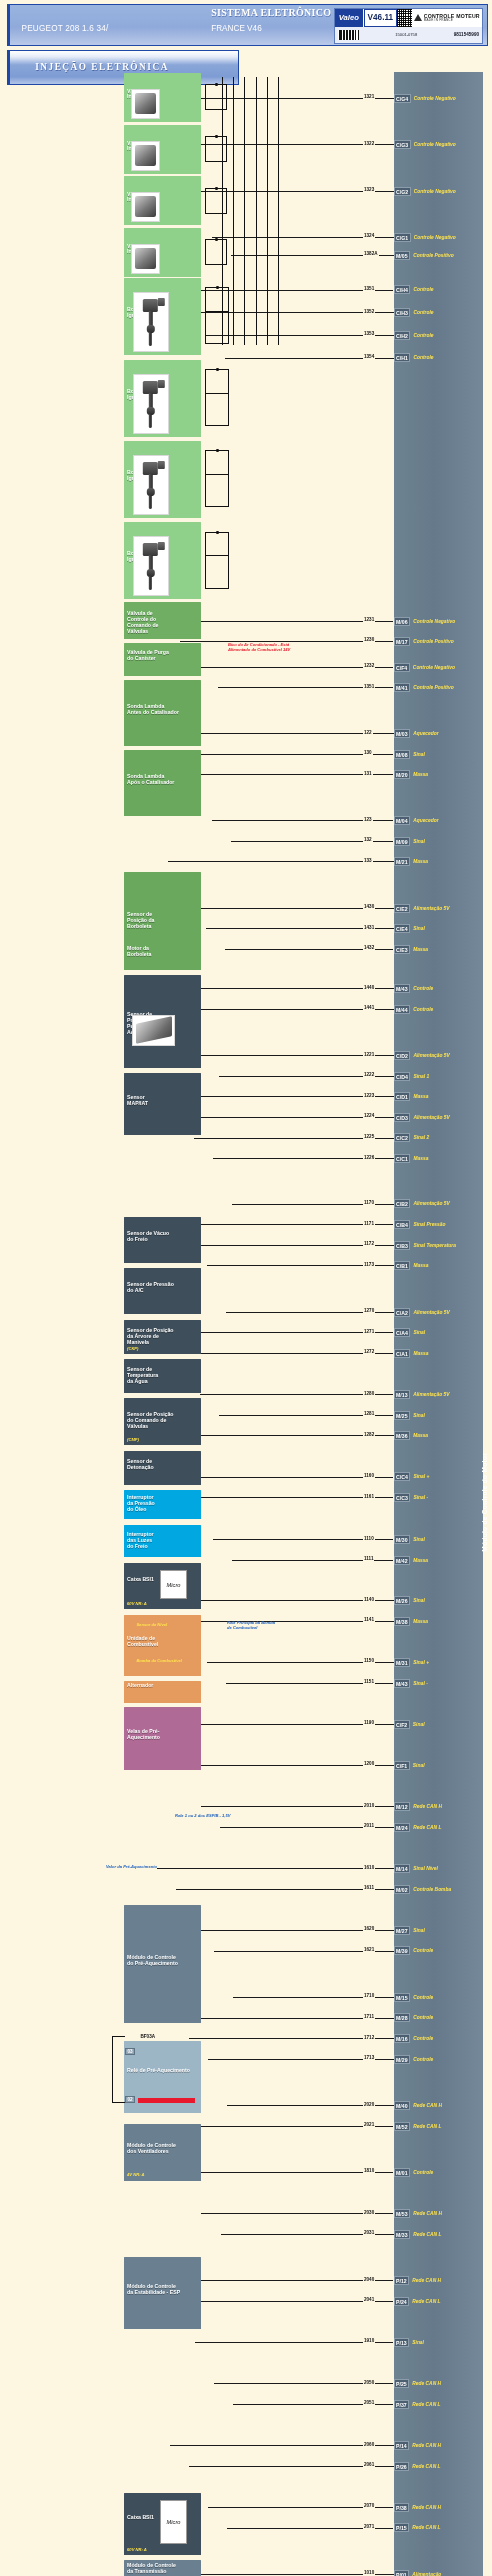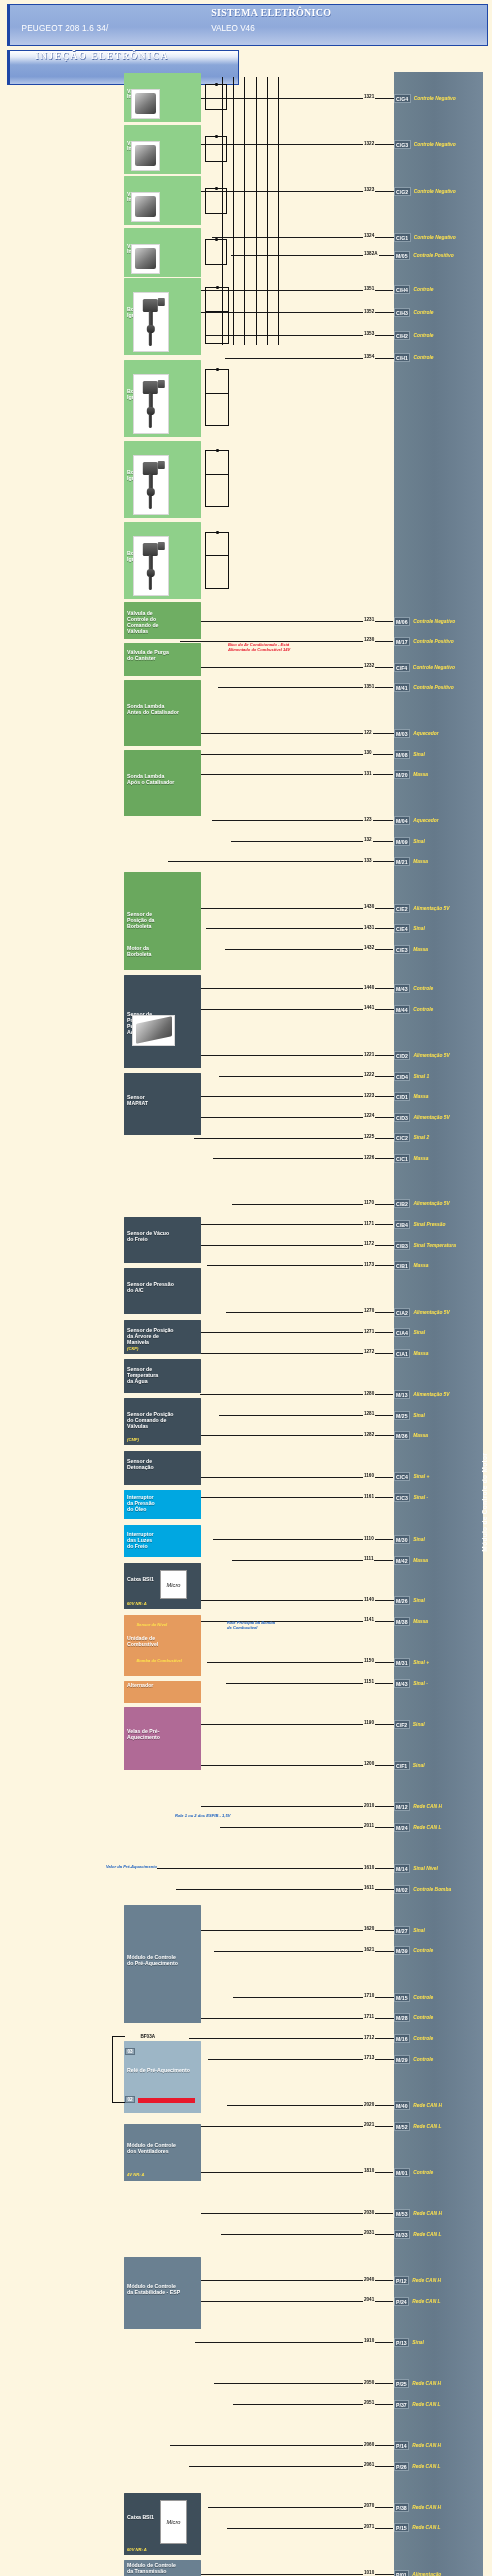--- a/index.html
+++ b/index.html
@@ -92,21 +92,21 @@
   }
   .valeo-sm { font-size: 4.1px; color: #223; }
   .valeo-num { font-size: 4.6px; font-weight: bold; color: #112; }
 
   
   .inj-banner {
     position: absolute; left: 7.2px; top: 50px; width: 232px; height: 35px;
     background: linear-gradient(180deg,#ffffff 0%,#e4ebf8 18%,#8aa6d8 42%,#7e9cd4 78%,#b4c6e8 100%);
     border: 1.5px solid #1f47a6;
     border-left: 3.1px solid #1f47a6;
-    display: flex; align-items: flex-start; padding-left: 25px; padding-bottom: 1px;
+    display: flex; align-items: center; padding-left: 25px; padding-bottom: 1px;
   }
   .inj-banner span {
     font-family: "Liberation Serif", serif;
     font-weight: bold; font-size: 9.3px; color: #ffffff;
     letter-spacing: 1.5px;
     text-shadow: 0.5px 0.5px 0.5px #4a66a5;
   }
 
   
   .ecu-col {
@@ -255,22 +255,41 @@
   }
 </style>
 </head>
 <body>
 
 <div id="page">
 
   <div class="header-band">
     <div class="hdr-title-center">SISTEMA ELETRÔNICO</div>
     <div class="hdr-model">PEUGEOT 208  1.6   34/</div>
-    <div class="hdr-system">VALEO V46</div>
-
+    <div class="hdr-system">FRANCE V46</div>
+
+    <div class="valeo-box">
+      <div class="valeo-row1">
+        <div class="valeo-logo">Valeo</div>
+        <div class="valeo-ver">V46.11</div>
+        <div class="valeo-qr"></div>
+        <div class="valeo-cm">
+          <div class="cm-chev"></div>
+          <div class="cm-txt">
+            <div class="cm-t1">CONTROLE MOTEUR</div>
+            <div class="cm-t2">MADE IN FRANCE</div>
+          </div>
+        </div>
+      </div>
+      <div class="valeo-row2">
+        <div class="valeo-bars"></div>
+        <div class="valeo-sm">15001-0758</div>
+        <div class="valeo-num">9811545990</div>
+      </div>
+    </div>
   </div>
 
   <div class="inj-banner">
     <span>INJEÇÃO ELETRÔNICA</span>
   </div>
 
   <div class="ecu-col" id="ecu-col">
     <div class="ecu-vert-label">Módulo de Controle do Motor</div>
   </div>
 

